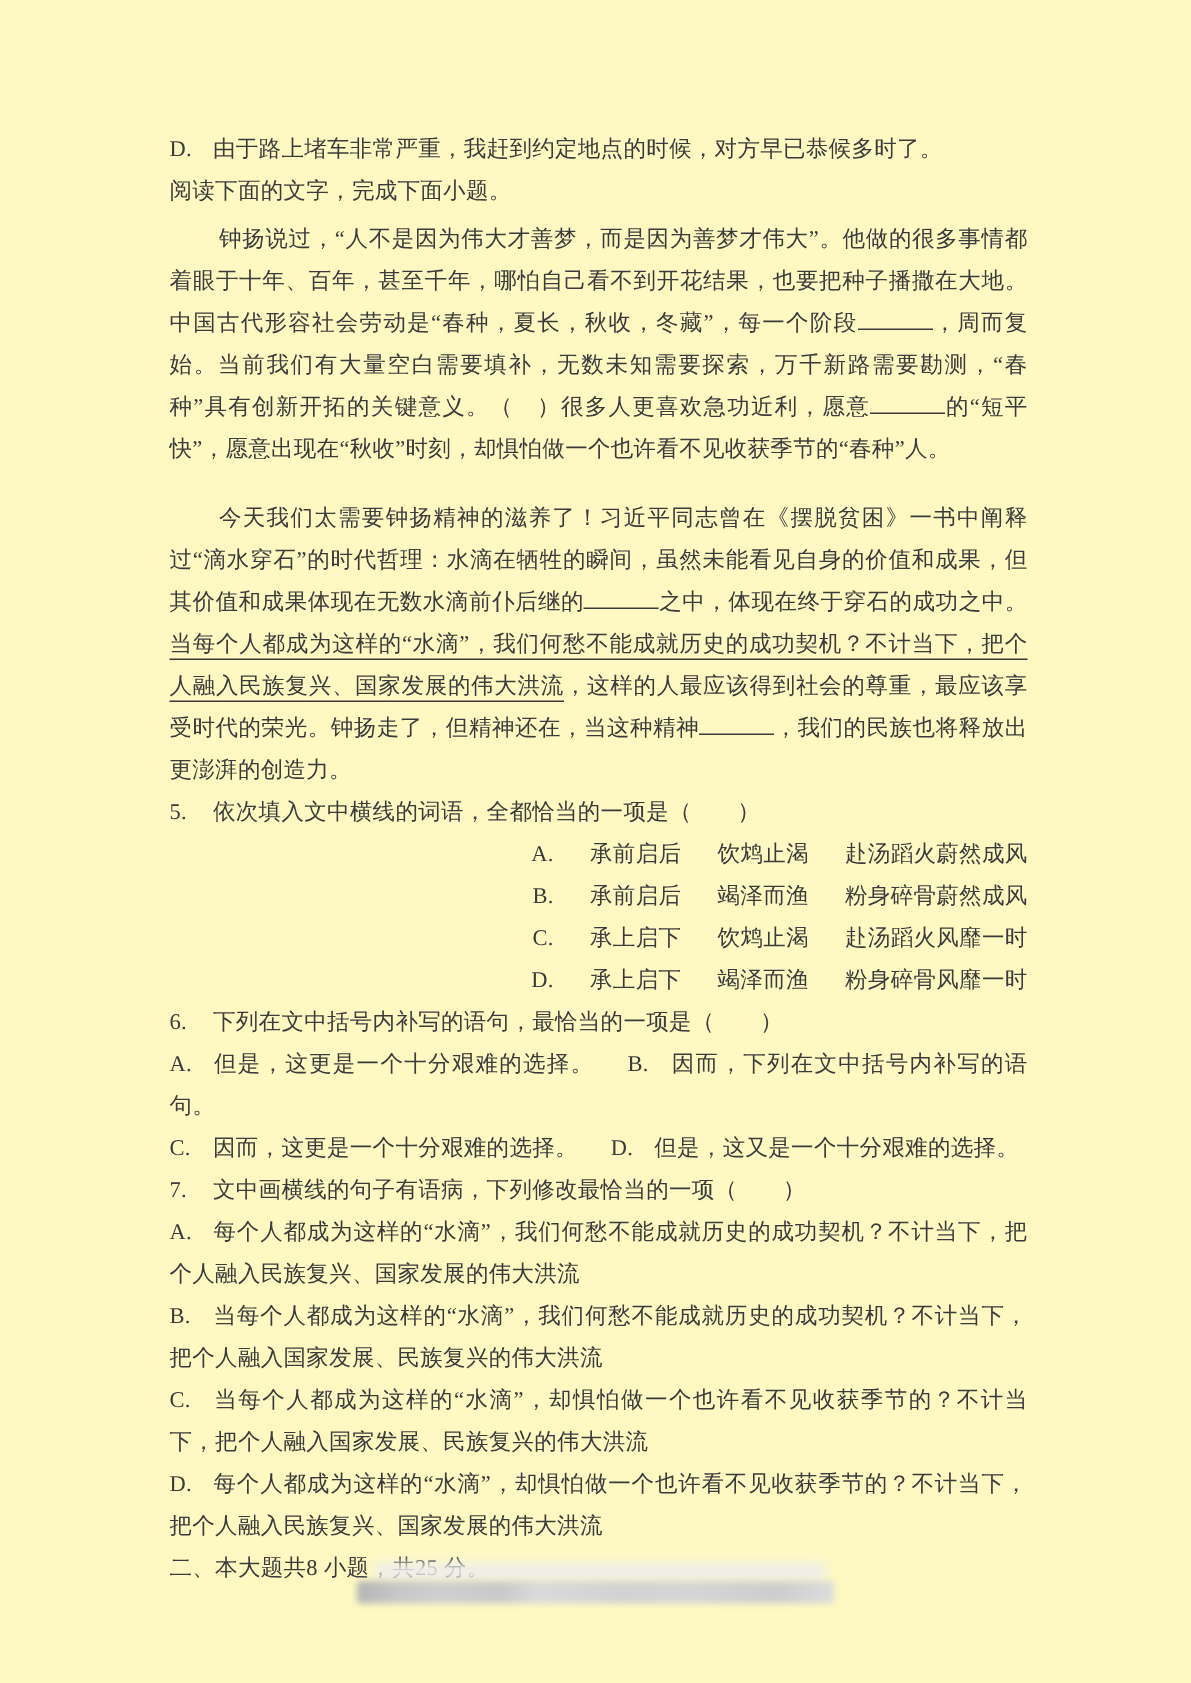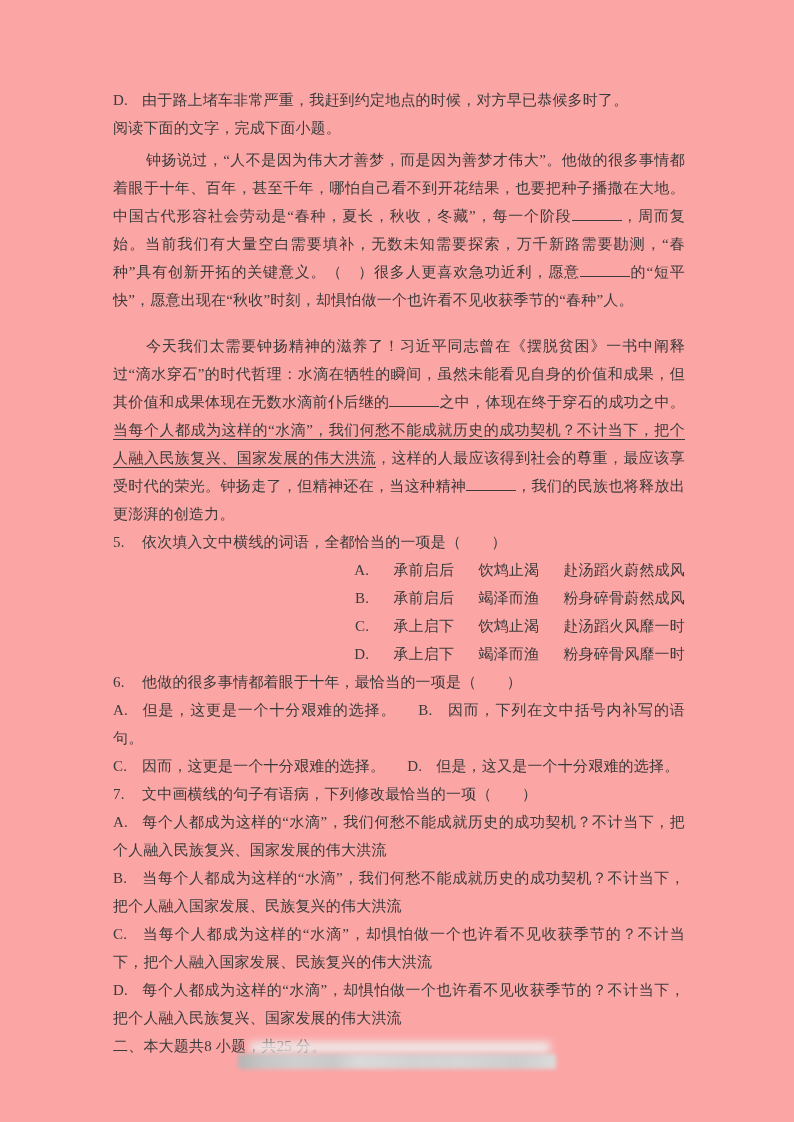--- a/index.html
+++ b/index.html
@@ -4,21 +4,21 @@
 <style>
   html, body {
     margin: 0;
     padding: 0;
     background: #ffffff;
   }
   .page {
     position: relative;
     width: 794px;
     height: 1122px;
-    background: #fca5a5;
+    background: #fef9c3;
     overflow: hidden;
     font-family: "Liberation Serif", "DejaVu Serif", serif;
     color: #3b3b3b;
   }
   .content {
     position: absolute;
     left: 113px;
     top: 86px;
     width: 572px;
     font-size: 15px;
@@ -96,21 +96,21 @@
     <p class="line"><span class="lbl">5.</span><span>依次填入文中横线的词语，全都恰当的一项是（　　）</span></p>
 
     <p class="optrow"><span class="lbl">A.</span><span class="idiom">承前启后</span><span class="idiom">饮鸩止渴</span><span class="idiom">赴汤蹈火</span><span class="idiom idiom-last">蔚然成风</span></p>
 
     <p class="optrow"><span class="lbl">B.</span><span class="idiom">承前启后</span><span class="idiom">竭泽而渔</span><span class="idiom">粉身碎骨</span><span class="idiom idiom-last">蔚然成风</span></p>
 
     <p class="optrow"><span class="lbl">C.</span><span class="idiom">承上启下</span><span class="idiom">饮鸩止渴</span><span class="idiom">赴汤蹈火</span><span class="idiom idiom-last">风靡一时</span></p>
 
     <p class="optrow"><span class="lbl">D.</span><span class="idiom">承上启下</span><span class="idiom">竭泽而渔</span><span class="idiom">粉身碎骨</span><span class="idiom idiom-last">风靡一时</span></p>
 
-    <p class="line"><span class="lbl">6.</span><span>他做的很多事情都着眼于十年，最恰当的一项是（　　）</span></p>
+    <p class="line"><span class="lbl">6.</span><span>下列在文中括号内补写的语句，最恰当的一项是（　　）</span></p>
 
     <p><span class="lbl">A.</span><span>但是，这更是一个十分艰难的选择。</span><span class="hgap"></span><span class="lbl">B.</span><span>因而，下列在文中括号内补写的语句。</span></p>
 
     <p><span class="lbl">C.</span><span>因而，这更是一个十分艰难的选择。</span><span class="hgap"></span><span class="lbl">D.</span><span>但是，这又是一个十分艰难的选择。</span></p>
 
     <p class="line"><span class="lbl">7.</span><span>文中画横线的句子有语病，下列修改最恰当的一项（　　）</span></p>
 
     <p><span class="lbl">A.</span><span>每个人都成为这样的“水滴”，我们何愁不能成就历史的成功契机？不计当下，把个人融入民族复兴、国家发展的伟大洪流</span></p>
 
     <p><span class="lbl">B.</span><span>当每个人都成为这样的“水滴”，我们何愁不能成就历史的成功契机？不计当下，把个人融入国家发展、民族复兴的伟大洪流</span></p>

